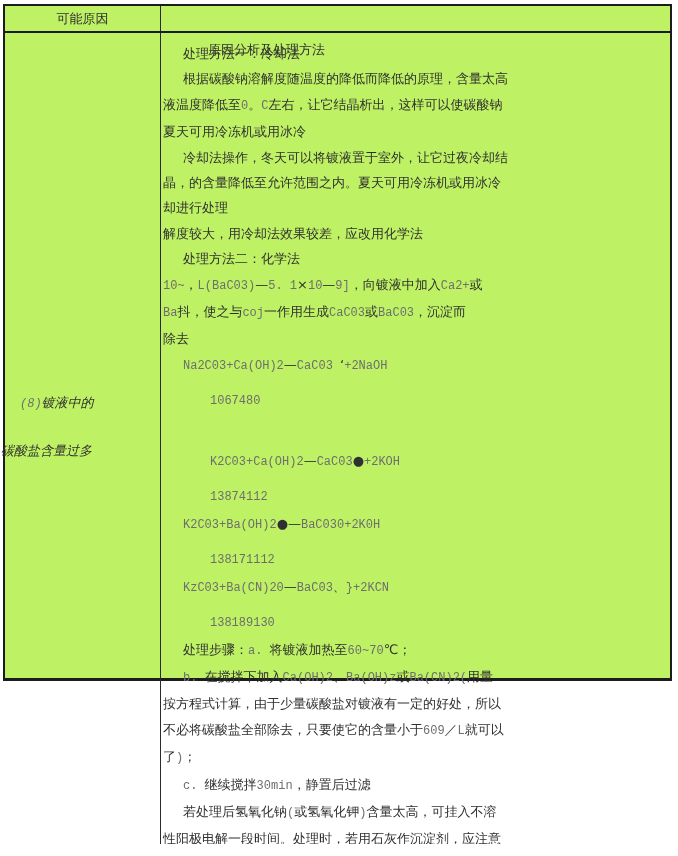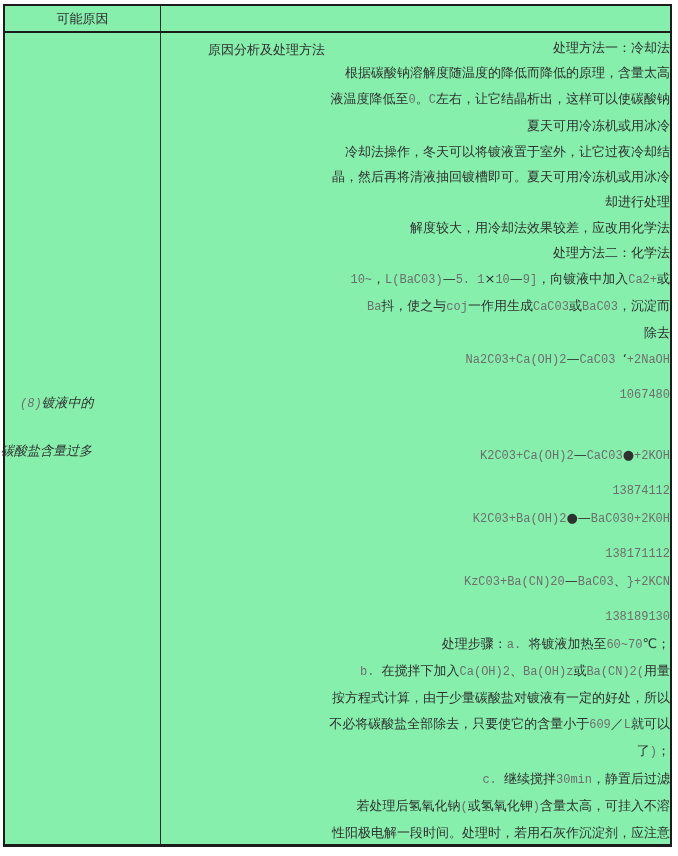--- a/index.html
+++ b/index.html
@@ -4,25 +4,24 @@
 <style>
   * { margin: 0; padding: 0; box-sizing: border-box; }
   html, body {
     width: 678px; height: 856px;
     background: #ffffff;
     font-family: "DejaVu Sans", "Liberation Sans", sans-serif;
   }
   .doc-table {
     position: absolute;
     left: 3px; top: 4px;
-    width: 669px; height: 843px;
+    width: 669px; height: 677px;
     border: 2px solid #1c1c1c;
     border-bottom-width: 3px;
-    background: #86efac;
-    text-align: right;
+    background: #bef264;
   }
   .header-row {
     display: flex;
     height: 27px;
     border-bottom: 2px solid #1c1c1c;
   }
   .header-cell {
     display: flex; align-items: center;
     font-size: 13px; color: #303030;
     white-space: nowrap;
@@ -39,21 +38,21 @@
   .cause-line {
     position: absolute;
     font-size: 13px; color: #303030;
     white-space: nowrap;
     line-height: 14px;
     font-style: italic;
   }
   .cause-line-1 { top: 363px; left: 15px; }
   .cause-line-2 { top: 411px; left: -4px; }
   .analysis-cell {
-    padding: 2px 0 0 1px;
+    padding: 8px 0 0 1px;
     overflow: hidden;
   }
   .line {
     font-size: 13px;
     color: #303030;
     line-height: 25.4px;
     min-height: 25.4px;
     white-space: nowrap;
   }
   .ind0 { padding-left: 1px; }
@@ -77,21 +76,21 @@
     <div class="col1 cause-cell">
       <div class="cause-line cause-line-1 wrap-latin"><span class="latin">(8)</span>镀液中的</div>
       <div class="cause-line cause-line-2 wrap-latin">碳酸盐含量过多</div>
     </div>
     <div class="col2 analysis-cell">
         <div class="line ind1">处理方法一：冷却法</div>
         <div class="line ind1">根据碳酸钠溶解度随温度的降低而降低的原理，含量太高</div>
         <div class="line ind0">液温度降低至<span class="latin">0</span>。<span class="latin">C</span>左右，让它结晶析出，这样可以使碳酸钠</div>
         <div class="line ind0">夏天可用冷冻机或用冰冷</div>
         <div class="line ind1">冷却法操作，冬天可以将镀液置于室外，让它过夜冷却结</div>
-        <div class="line ind0">晶，然后再将清液抽回镀槽即可。夏天可用冷冻机或用冰冷</div>
+        <div class="line ind0">晶，的含量降低至允许范围之内。夏天可用冷冻机或用冰冷</div>
         <div class="line ind0">却进行处理</div>
         <div class="line ind0">解度较大，用冷却法效果较差，应改用化学法</div>
         <div class="line ind1">处理方法二：化学法</div>
         <div class="line ind0"><span class="latin">10~</span>，<span class="latin">L(BaC03)</span>—<span class="latin">5. 1</span>×<span class="latin">10</span>—<span class="latin">9]</span>，向镀液中加入<span class="latin">Ca2+</span>或</div>
         <div class="line ind0"><span class="latin">Ba</span>抖，使之与<span class="latin">coj</span>一作用生成<span class="latin">CaC03</span>或<span class="latin">BaC03</span>，沉淀而</div>
         <div class="line ind0">除去</div>
         <div class="line ind1"><span class="latin">Na2C03+Ca(OH)2</span>—<span class="latin">CaC03 </span>‘<span class="latin">+2NaOH</span></div>
         <div class="line ind2"><span class="latin">1067480</span></div>
         <div class="line ind0"></div>
         <div class="line ind2"><span class="latin">K2C03+Ca(OH)2</span>—<span class="latin">CaC03</span>●<span class="latin">+2KOH</span></div>

